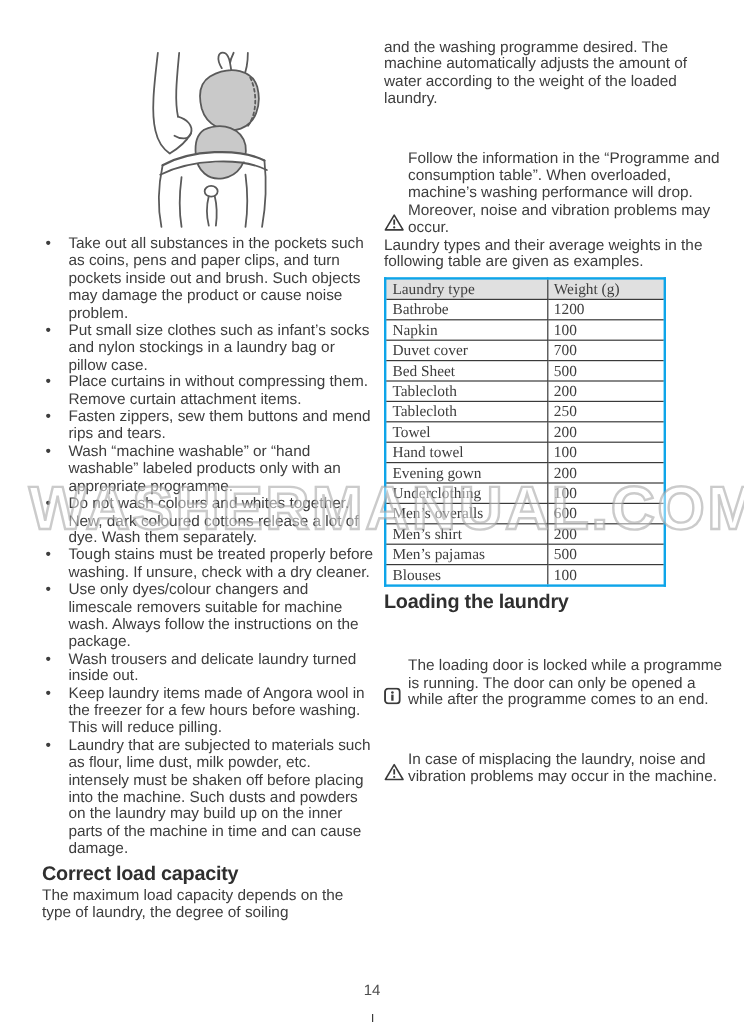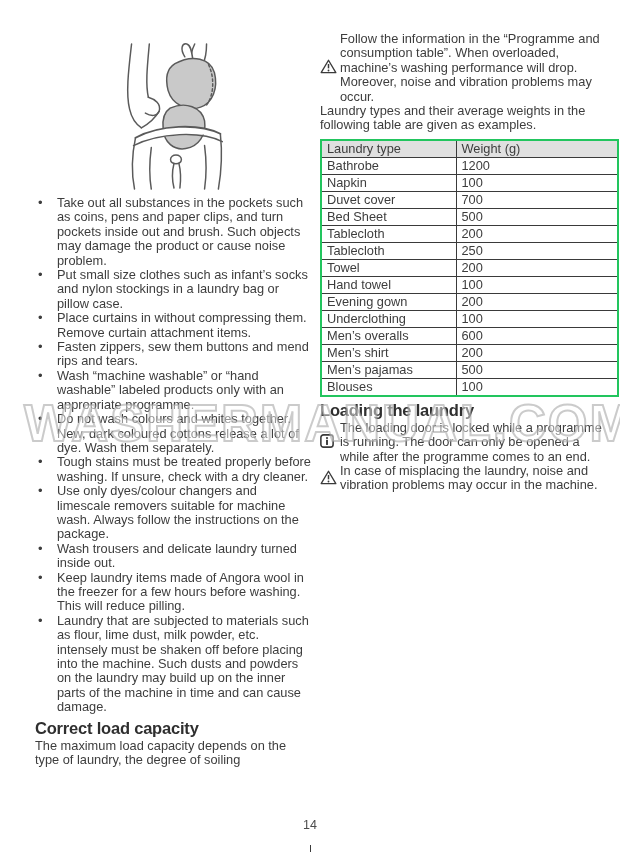--- a/index.html
+++ b/index.html
@@ -37,33 +37,35 @@
     font-weight: bold;
     color: #2f2f2f;
     margin: 3px 0 1px 0;
     letter-spacing: -0.2px;
   }
 
   .para { margin: 0; }
 
   .note {
     display: flex;
-    align-items: center;
+    align-items: flex-end;
+    margin-top: 35px;
   }
   .note .note-icon {
     flex: 0 0 20px;
     padding-top: 1px;
   }
   .note .note-text { flex: 1; }
 
   table.weights {
     border-collapse: collapse;
-    width: 299px;
+    width: 235px;
     margin: 6px 0 2px 0;
-    border: 2px solid #22c55e;
+    border: 2px solid #0ea5e9;
+    font-family: Liberation Serif, serif;
   }
   table.weights th, table.weights td {
     border: 1px solid #3a3a3a;
     font-size: 12.8px;
     line-height: 14px;
     font-weight: normal;
     text-align: left;
     padding: 1px 5px 1px 5px;
     height: 17px;
     white-space: nowrap;
@@ -160,20 +162,21 @@
     <li>Keep laundry items made of Angora wool in the freezer for a few hours before washing. This will reduce pilling.</li>
     <li>Laundry that are subjected to materials such as flour, lime dust, milk powder, etc. intensely must be shaken off before placing into the machine. Such dusts and powders on the laundry may build up on the inner parts of the machine in time and can cause damage.</li>
   </ul>
 
   <h2 class="section-heading">Correct load capacity</h2>
   <p class="para">The maximum load capacity depends on the type of laundry, the degree of soiling</p>
 </div>
 
 <div class="col col-right">
 
+  <p class="para">and the washing programme desired. The machine automatically adjusts the amount of water according to the weight of the loaded laundry.</p>
 
   <div class="note">
     <span class="note-icon">
       <svg viewBox="0 0 20 18" width="17" height="15">
         <path d="M10,1.5 L18.8,16.3 L1.2,16.3 Z" fill="none" stroke="#3a3a3a" stroke-width="1.6" stroke-linejoin="round"></path>
         <line x1="10" y1="6" x2="10" y2="11.2" stroke="#3a3a3a" stroke-width="1.8"></line>
         <circle cx="10" cy="13.8" r="1.1" fill="#3a3a3a"></circle>
       </svg>
     </span>
     <span class="note-text">Follow the information in the “Programme and consumption table”. When overloaded, machine’s washing performance will drop. Moreover, noise and vibration problems may occur.</span>

